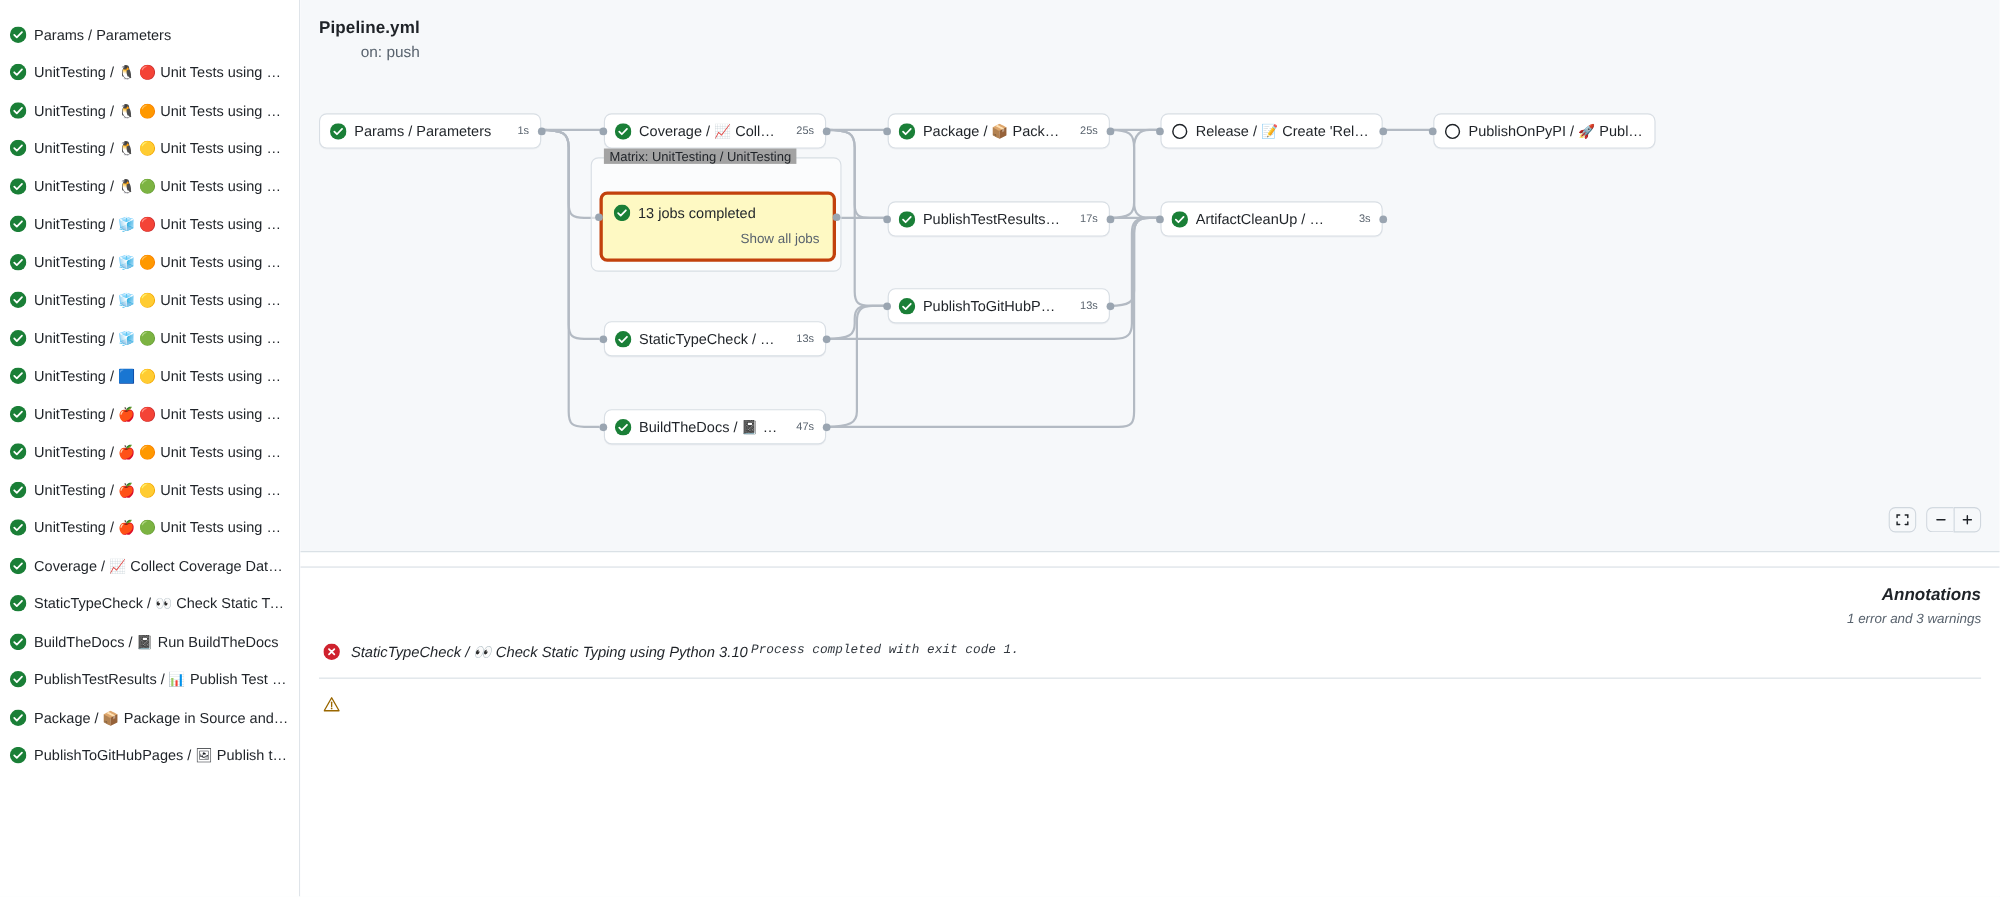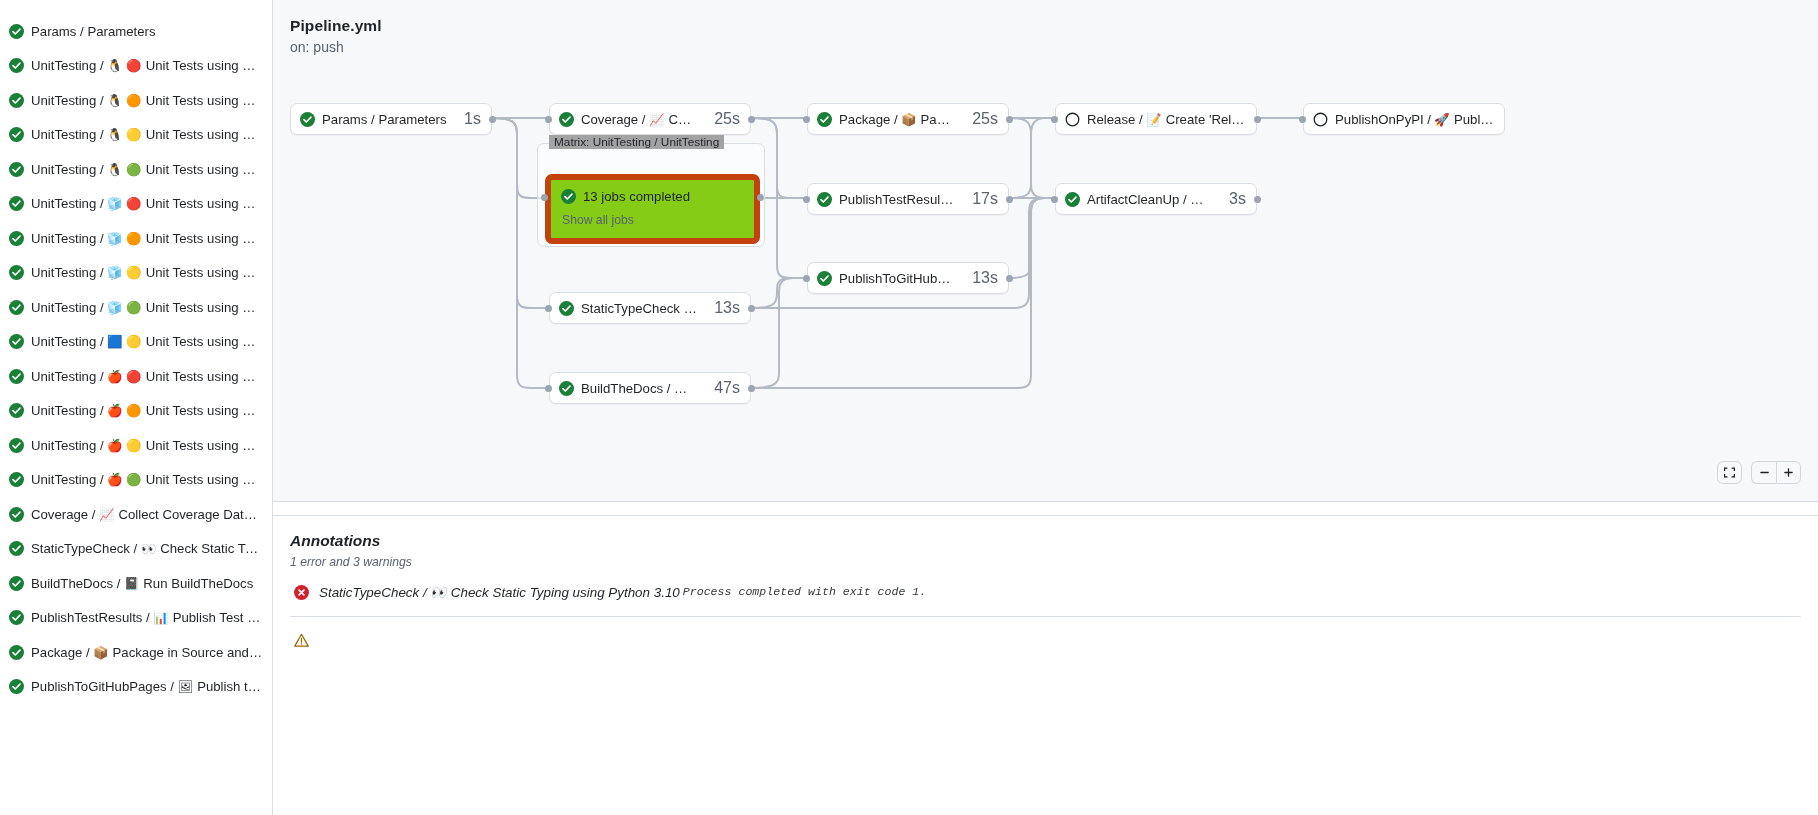--- a/index.html
+++ b/index.html
@@ -49,20 +49,21 @@
   .ic svg { display: block; }
 
   
   #main {
     flex: 1;
     height: 815px;
     background: #ffffff;
     padding: 0;
     position: relative;
     overflow: hidden;
+    text-align: right;
   }
 
   
   #graph-panel {
     position: relative;
     margin: 0 0 0 0;
     height: 502px;
     background: #f6f8fa;
     border: 1px solid #d8dee4;
     border-top: none;
@@ -88,41 +89,41 @@
     align-items: center;
     padding: 0 10px 0 9px;
     gap: 7px;
     font-size: 13.2px;
     color: #1f2328;
     white-space: nowrap;
     cursor: pointer;
     box-shadow: 0 1px 0 rgba(31,35,40,0.04);
   }
   .node .ntext { overflow: hidden; text-overflow: ellipsis; }
-  .node .dur { margin-left: auto; padding-left: 10px; font-size: 16px; color: #59636e; }
+  .node .dur { margin-left: auto; padding-left: 10px; font-size: 10px; color: #59636e; }
 
   
   .matrix-group {
     position: absolute;
     border: 1px solid #d8dee4;
     border-radius: 7px;
     background: rgba(255,255,255,0.55);
   }
   .matrix-label {
     position: absolute;
     top: -9px; left: 11px;
     background: #a3a3a3;
     padding: 0 5px;
     font-size: 11.8px;
     color: #1f2328;
   }
   .matrix-card {
     position: absolute;
-    background: #84cc16;
-    border: 6px solid #c2410c;
+    background: #fef9c3;
+    border: 3px solid #c2410c;
     border-radius: 7px;
     padding: 9px 12px 11px 10px;
     cursor: pointer;
   }
   .matrix-card .mrow { display: flex; align-items: center; gap: 7px; font-size: 13.2px; }
   .matrix-card .mlink { margin-top: 9px; margin-left: 1px; font-size: 12.2px; color: #59636e; }
 
   
   .port { position: absolute; width: 7px; height: 7px; border-radius: 50%; background: #9aa5b1; }
 

